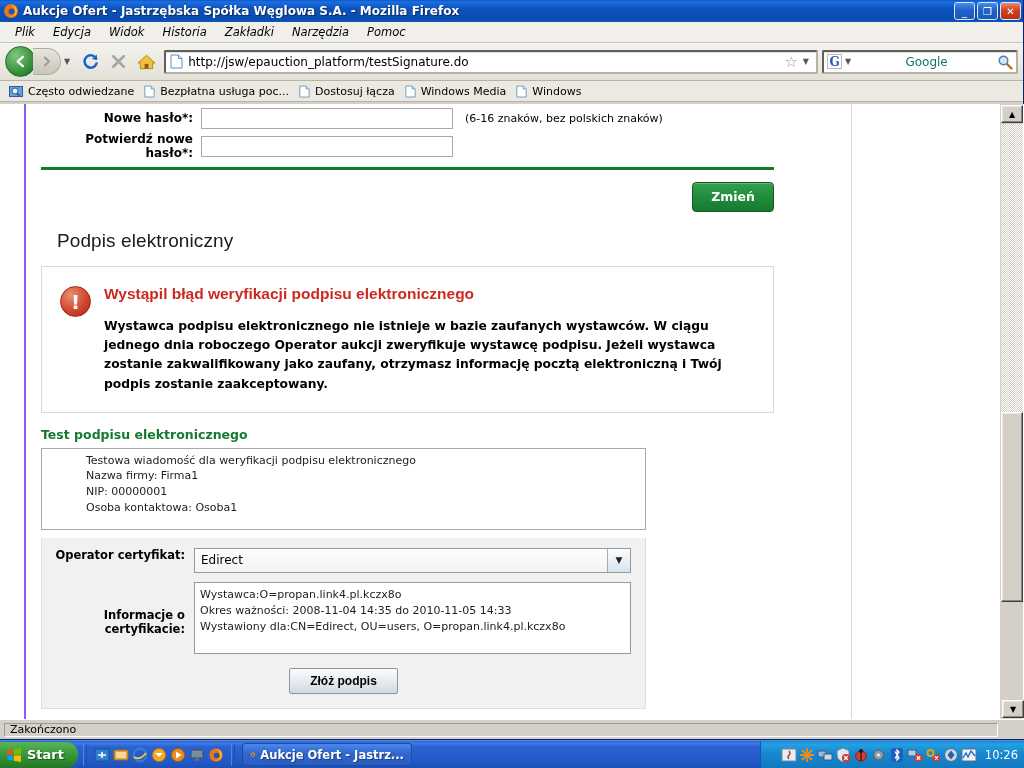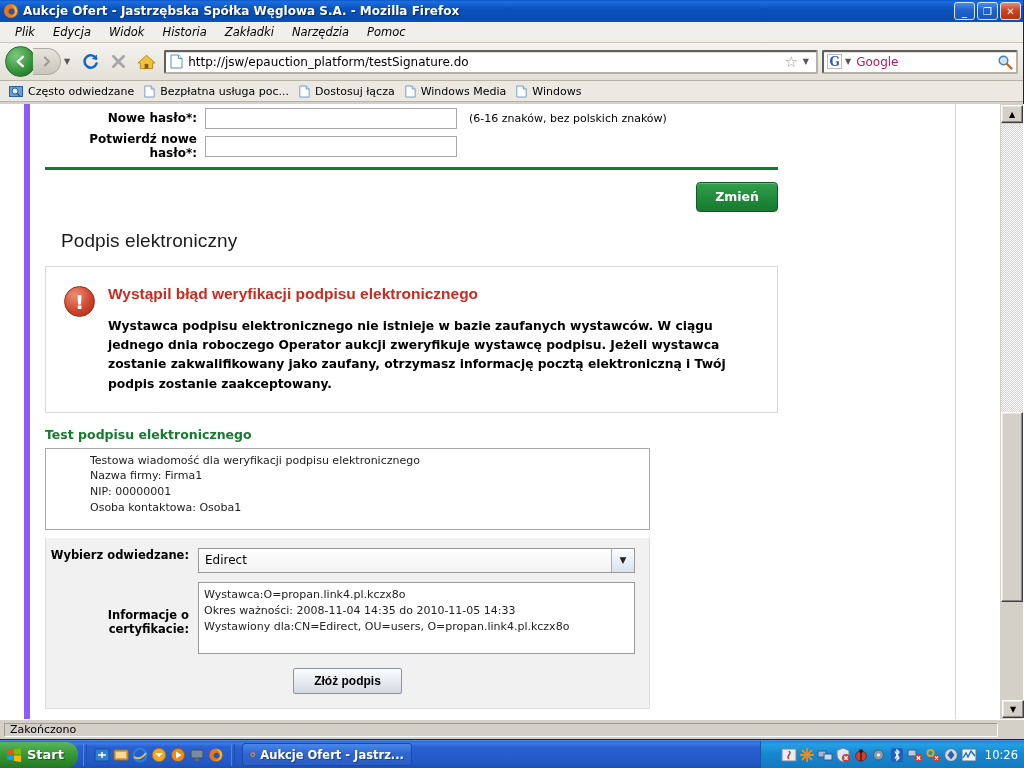--- a/index.html
+++ b/index.html
@@ -105,21 +105,21 @@
     box-shadow: inset 0 1px 1px rgba(0,0,0,.14);
   }
   #gicon {
     width: 15px; height: 15px; flex: 0 0 auto;
     display: flex; align-items: center; justify-content: center;
     font-weight: bold; font-size: 12px; color: #2b56c6;
     border: 1px solid #bbb; background: #fff;
     font-family: "DejaVu Serif", serif;
   }
   #gdrop { font-size: 8px; color: #555; padding: 0 5px 0 3px; }
-  #search-text { flex: 1 1 auto; font-size: 12px; color: #be185d; }
+  #search-text { flex: 1 1 auto; font-size: 12px; color: #0f766e; text-align: center; }
 
   
   #bookmarks {
     height: 21px; background: #ebe9e1;
     border-bottom: 1px solid #b7b3a8;
     display: flex; align-items: center; padding-left: 6px;
     font-size: 11px; color: #000;
   }
   #bookmarks .bm { display: flex; align-items: center; padding: 1px 7px 1px 3px; white-space: nowrap; }
   #bookmarks .bm .bmi { margin-right: 5px; flex: 0 0 auto; }
@@ -131,23 +131,23 @@
     background: #fff;
     overflow: hidden;
   }
   #page {
     position: absolute; left: 0; top: 0;
     width: 1000px; height: 616px;
     background: #ffffff;
   }
   #content-col {
     position: absolute; left: 24px; top: 0;
-    width: 932px; height: 616px;
+    width: 828px; height: 616px;
     background: #fff;
-    border-left: 6px solid #8b5cf6;
+    border-left: 2px solid #8b5cf6;
     border-right: 1px solid #d8d8d8;
   }
   #inner { position: absolute; left: 15px; top: 0; width: 748px; }
 
   
   .pwrow { display: flex; align-items: center; height: 28px; }
   .pwlabel {
     width: 160px; text-align: right; padding-right: 8px;
     font-size: 12px; font-weight: bold; color: #000;
     font-family: "DejaVu Sans", sans-serif;
@@ -500,21 +500,21 @@
           </div>
 
           <h2 id="test-heading">Test podpisu elektronicznego</h2>
           <div id="msgbox" style="white-space: pre-line; padding-left: 44px;">Testowa wiadomość dla weryfikacji podpisu elektronicznego
 Nazwa firmy: Firma1
 NIP: 00000001
 Osoba kontaktowa: Osoba1</div>
 
           <div id="certpanel">
             <div class="certrow">
-              <div class="certlabel">Wybierz odwiedzane:</div>
+              <div class="certlabel">Operator certyfikat:</div>
               <div id="certselect">
                 <span class="selval">Edirect</span>
                 <span id="certarrow">▼</span>
               </div>
             </div>
             <div class="certrow certinfo-wrap">
               <div class="certlabel" style="padding-top:26px;">Informacje o certyfikacie:</div>
               <div id="certinfo" style="white-space: pre-line;">Wystawca:O=propan.link4.pl.kczx8o
 Okres ważności: 2008-11-04 14:35 do 2010-11-05 14:33
 Wystawiony dla:CN=Edirect, OU=users, O=propan.link4.pl.kczx8o</div>

